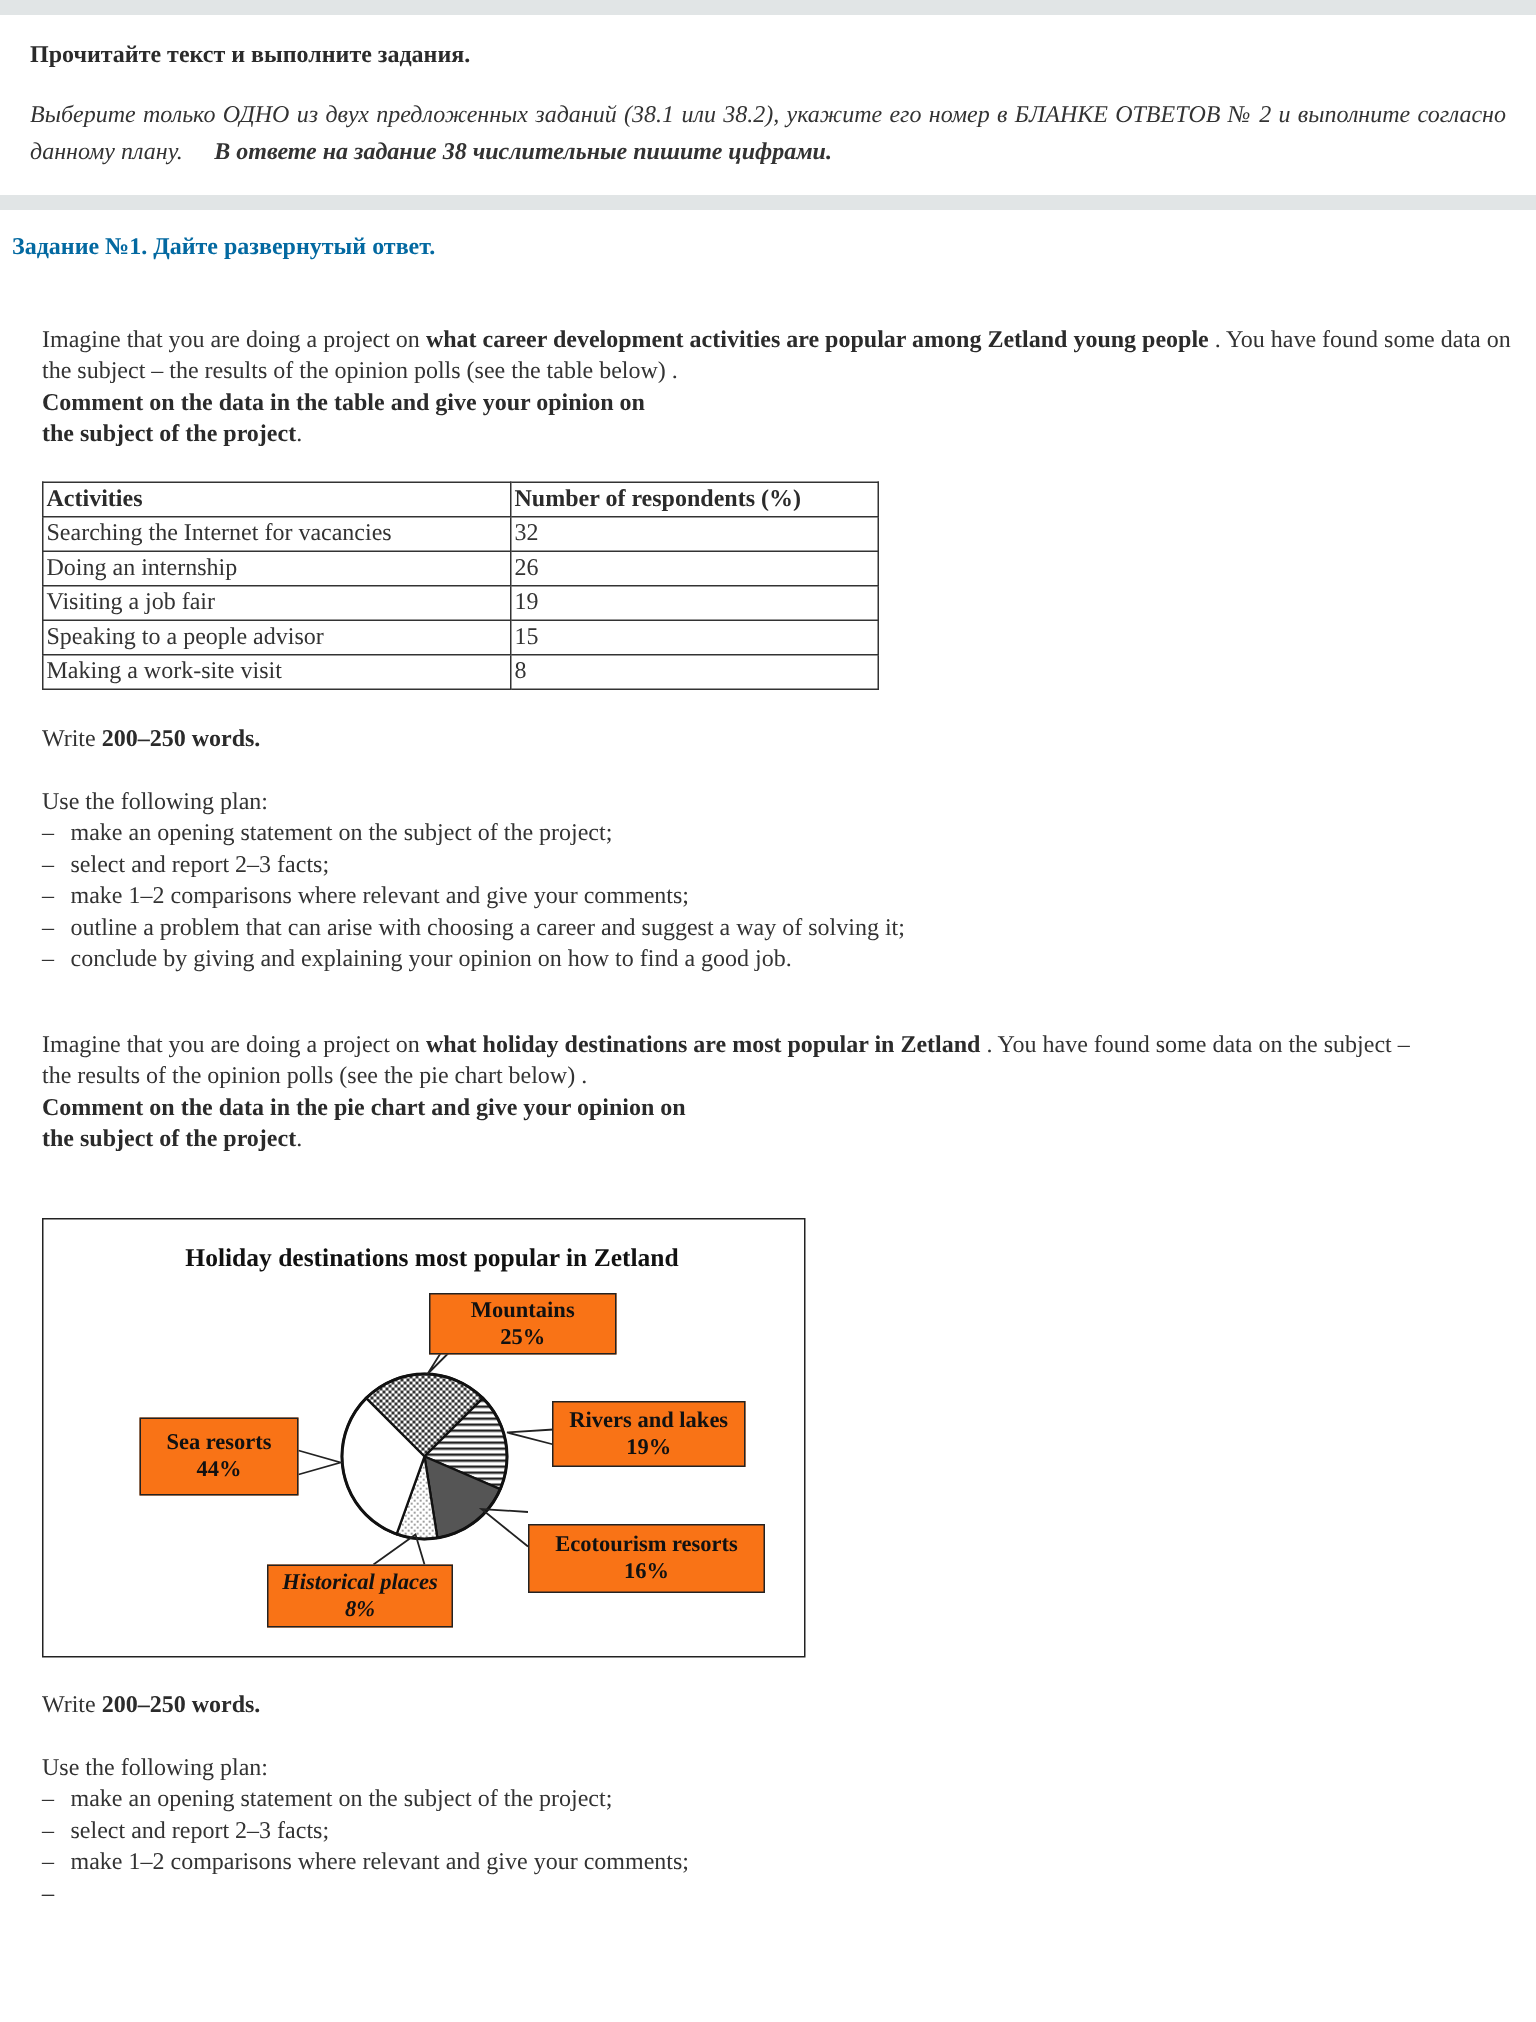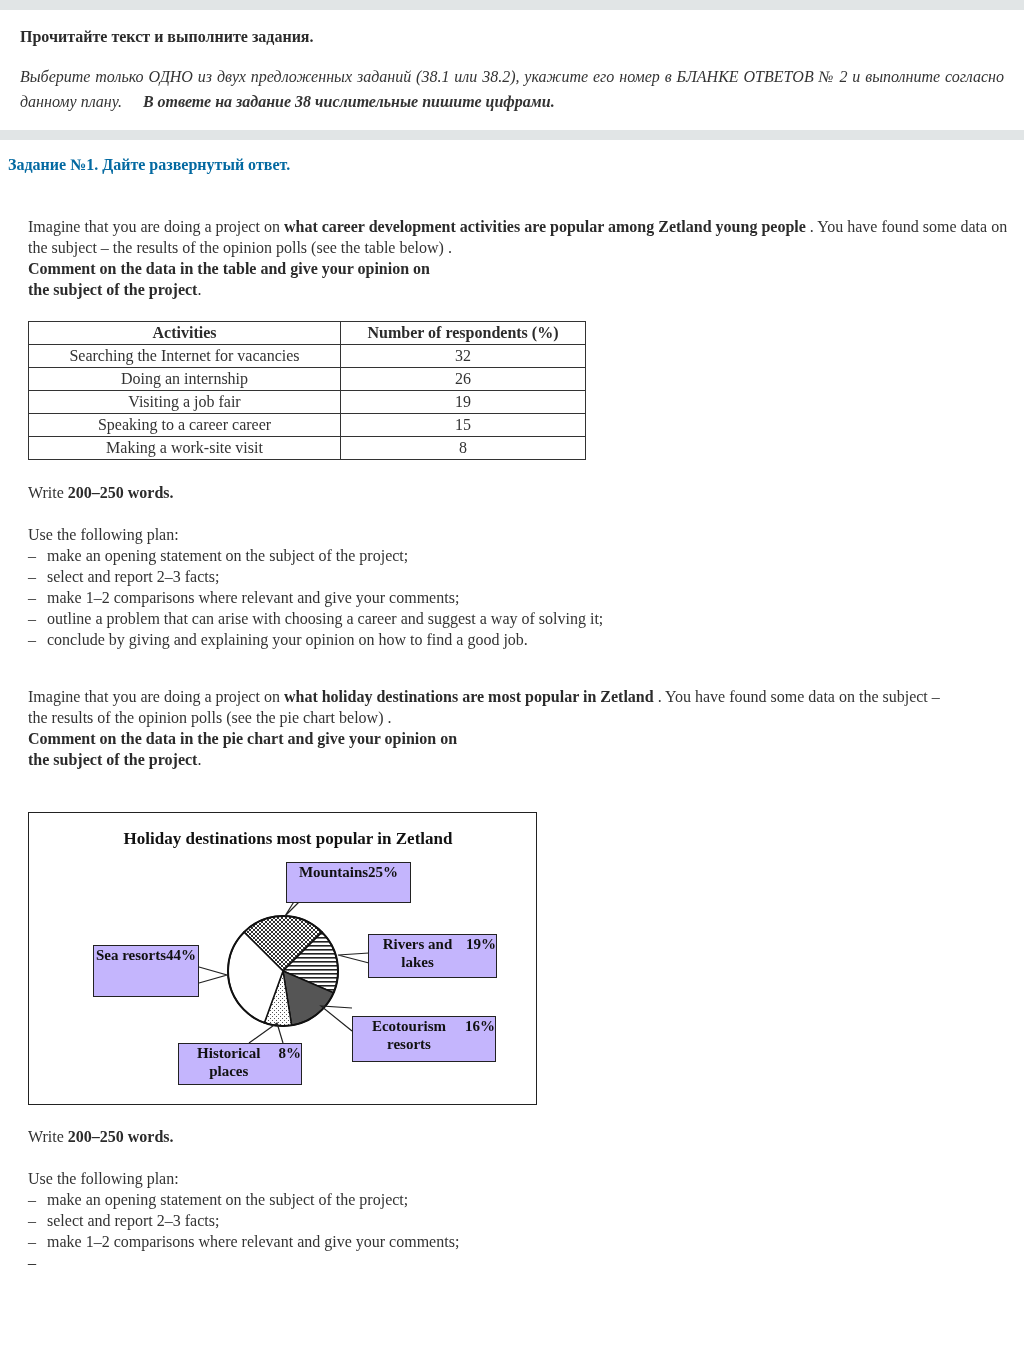--- a/index.html
+++ b/index.html
@@ -8,30 +8,30 @@
   .band { position: absolute; left: 0; width: 1024px; background: #e1e5e6; }
   .band-top { top: 0; height: 10px; }
   .band-mid { top: 130px; height: 10px; }
   .instr-title { position: absolute; left: 20px; top: 28px; font-size: 16px; font-weight: bold; color: #2b2b2b; }
   .instr-text { position: absolute; left: 20px; top: 64px; width: 984px; font-size: 16px; line-height: 25px; font-style: italic; text-align: justify; text-align-last: left; color: #333; }
   .instr-text b { font-weight: bold; margin-left: 17px; }
   .task-title { position: absolute; left: 8px; top: 156px; font-size: 16px; font-weight: bold; color: #0369a1; }
   .para { position: absolute; left: 28px; width: 980px; font-size: 16px; line-height: 21px; color: #333; }
   .para b { font-weight: bold; color: #2b2b2b; }
   table.act { position: absolute; left: 28px; top: 321px; border-collapse: collapse; font-size: 16px; color: #333; }
-  table.act td, table.act th { border: 1.5px solid #333; height: 23px; padding: 0 16px; text-align: center; vertical-align: middle; line-height: 20px; }
+  table.act td, table.act th { border: 1.5px solid #333; height: 23px; padding: 0 2px; text-align: left; vertical-align: middle; line-height: 20px; }
   table.act th { font-weight: bold; color: #2b2b2b; }
   table.act col.c1 { width: 312px; }
   table.act col.c2 { width: 245px; }
   .plan-list { list-style: none; }
   .plan-list li { position: relative; padding-left: 19px; line-height: 21px; }
   .plan-list li .dash { position: absolute; left: 0; }
   .chart-frame { position: absolute; left: 28px; top: 812px; width: 509px; height: 293px; border: 1.5px solid #222; background: #fff; }
   .chart-svg { position: absolute; left: 0; top: 0; }
-  .lbl-box { position: absolute; border: 1.5px solid #222; background: #c4b5fd; font-weight: bold; font-size: 15px; text-align: center; line-height: 18px; color: #111; display: flex; flex-direction: row; justify-content: center; }
+  .lbl-box { position: absolute; border: 1.5px solid #222; background: #f97316; font-weight: bold; font-size: 15px; text-align: center; line-height: 18px; color: #111; display: flex; flex-direction: column; justify-content: center; }
   .chart-title { position: absolute; left: 0; width: 518px; top: 16px; text-align: center; font-size: 17px; font-weight: bold; color: #111; }
 </style>
 </head>
 <body>
 
 <div class="band band-top"></div>
 
 <div class="instr-title">Прочитайте текст и выполните задания.</div>
 <div class="instr-text"><span>Выберите только ОДНО из двух предложенных заданий (38.1 или 38.2), укажите его номер в БЛАНКЕ ОТВЕТОВ  № 2 и выполните согласно данному плану. </span><b>В ответе на задание 38 числительные пишите цифрами.</b></div>
 
@@ -61,21 +61,21 @@
       </tr>
   <tr>
         <td>Doing an internship</td>
         <td>26</td>
       </tr>
   <tr>
         <td>Visiting a job fair</td>
         <td>19</td>
       </tr>
   <tr>
-        <td>Speaking to a career career</td>
+        <td>Speaking to a people advisor</td>
         <td>15</td>
       </tr>
   <tr>
         <td>Making a work-site visit</td>
         <td>8</td>
       </tr>
 </tbody>
   </table>
 
 <div class="para" style="top:482px;">
@@ -151,25 +151,25 @@
     <span>25%</span>
   </div>
   <div class="lbl-box" style="left:339px; top:121px; width:129px; height:44px;">
     <span>Rivers and lakes</span>
     <span>19%</span>
   </div>
   <div class="lbl-box" style="left:64px; top:132px; width:106px; height:52px;">
     <span>Sea resorts</span>
     <span>44%</span>
   </div>
-  <div class="lbl-box" style="left:323px; top:203px; width:144px; height:46px;">
+  <div class="lbl-box" style="left:323px; top:203px; width:158px; height:46px;">
     <span>Ecotourism resorts</span>
     <span>16%</span>
   </div>
-  <div class="lbl-box" style="left:149px; top:230px; width:124px; height:42px;">
+  <div class="lbl-box" style="left:149px; top:230px; width:124px; height:42px;font-style:italic;">
     <span>Historical places</span>
     <span>8%</span>
   </div>
 </div>
 
 <div class="para" style="top:1126px;">
   <span>Write </span><b>200–250 words.</b>
 </div>
 
 <div class="para" style="top:1168px;">

